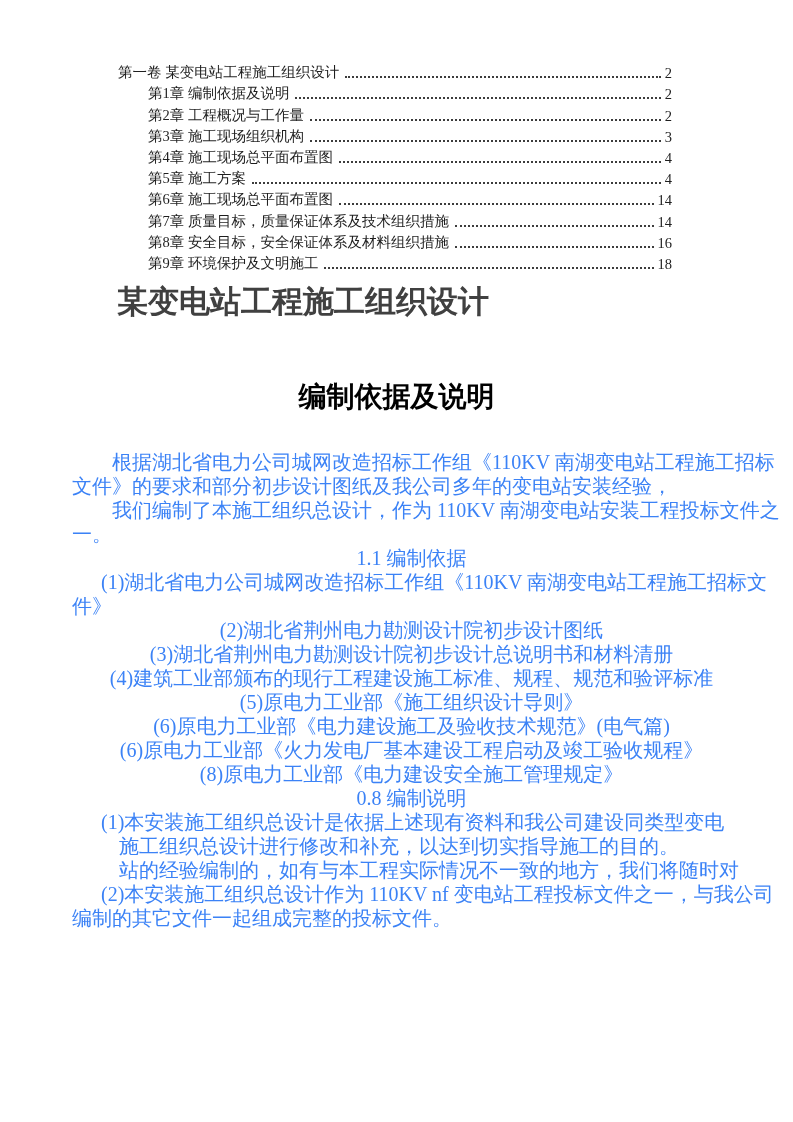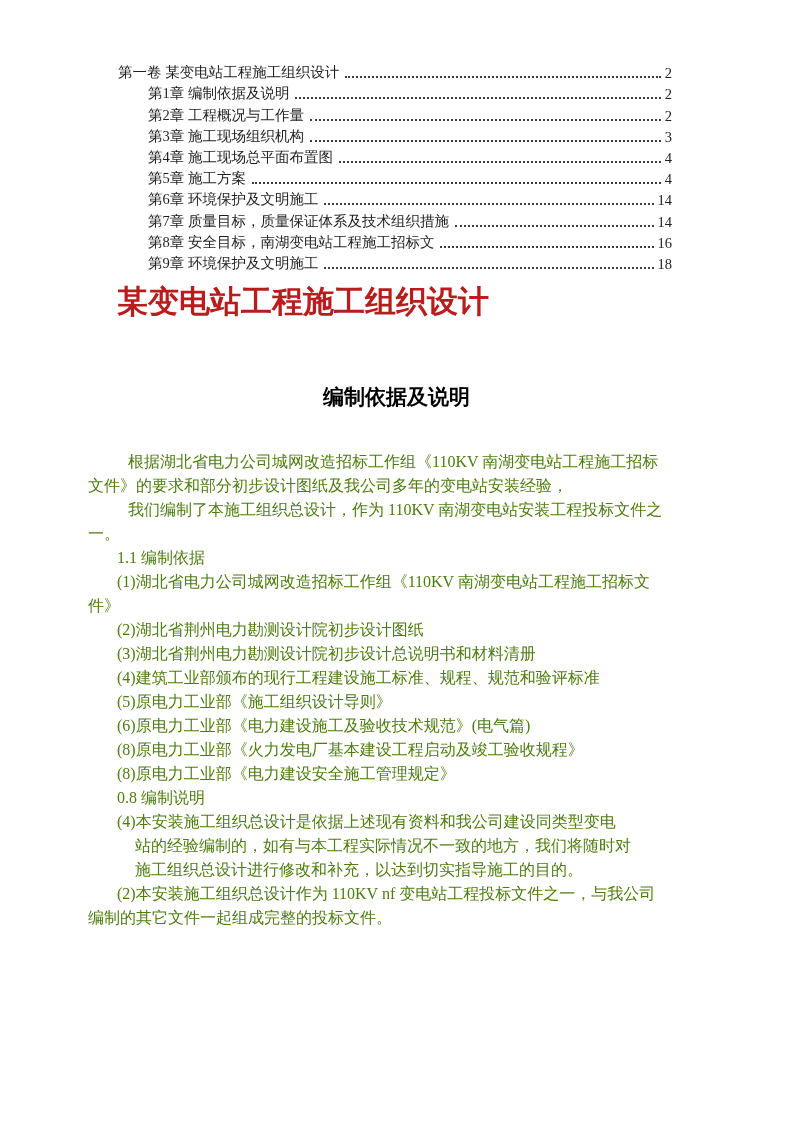--- a/index.html
+++ b/index.html
@@ -41,53 +41,53 @@
 
   
   .doc-title {
     position: absolute;
     left: 117px;
     top: 283px;
     font-size: 31px;
     font-weight: bold;
     letter-spacing: 0;
     line-height: 38px;
-    color: #b91c1c;
+    color: #404040;
     font-family: "Liberation Serif", "DejaVu Serif", serif;
     white-space: nowrap;
   }
 
   
   .section-heading {
     position: absolute;
     left: 0;
     top: 384px;
     width: 100%;
     text-align: center;
-    font-size: 21px;
+    font-size: 28px;
     font-weight: bold;
     line-height: 26px;
     color: #000000;
     font-family: "Liberation Sans", "DejaVu Sans", sans-serif;
     white-space: nowrap;
   }
 
   
   .body-text {
     position: absolute;
-    left: 88px;
+    left: 72px;
     top: 450px;
     width: 650px;
-    font-size: 16px;
+    font-size: 20px;
     line-height: 24px;
-    color: #4d7c0f;
+    color: #3b82f6;
   }
   .ln { white-space: nowrap; }
   .ind-first { padding-left: 40px; } 
-  .ind-item  { padding-left: 29px; } 
+  .ind-item  { padding-left: 29px; text-align: center; } 
   .ind-cont  { padding-left: 47px; } 
 </style>
 </head>
 <body>
 
 <div class="page">
 
   <nav class="toc">
     <div class="toc-row lvl1">
       <span class="toc-label">第一卷 某变电站工程施工组织设计</span>
@@ -113,31 +113,31 @@
       <span class="toc-label">第4章 施工现场总平面布置图</span>
       <span class="leader"></span>
       <span class="toc-page">4</span>
     </div>
     <div class="toc-row lvl2">
       <span class="toc-label">第5章 施工方案</span>
       <span class="leader"></span>
       <span class="toc-page">4</span>
     </div>
     <div class="toc-row lvl2">
-      <span class="toc-label">第6章 环境保护及文明施工</span>
+      <span class="toc-label">第6章 施工现场总平面布置图</span>
       <span class="leader"></span>
       <span class="toc-page">14</span>
     </div>
     <div class="toc-row lvl2">
       <span class="toc-label">第7章 质量目标，质量保证体系及技术组织措施</span>
       <span class="leader"></span>
       <span class="toc-page">14</span>
     </div>
     <div class="toc-row lvl2">
-      <span class="toc-label">第8章 安全目标，南湖变电站工程施工招标文</span>
+      <span class="toc-label">第8章 安全目标，安全保证体系及材料组织措施</span>
       <span class="leader"></span>
       <span class="toc-page">16</span>
     </div>
     <div class="toc-row lvl2">
       <span class="toc-label">第9章 环境保护及文明施工</span>
       <span class="leader"></span>
       <span class="toc-page">18</span>
     </div>
   </nav>
 
@@ -151,23 +151,23 @@
     <div class="ln ind-first">我们编制了本施工组织总设计，作为 110KV 南湖变电站安装工程投标文件之</div>
     <div class="ln">一。</div>
     <div class="ln ind-item">1.1 编制依据</div>
     <div class="ln ind-item">(1)湖北省电力公司城网改造招标工作组《110KV 南湖变电站工程施工招标文</div>
     <div class="ln">件》</div>
     <div class="ln ind-item">(2)湖北省荆州电力勘测设计院初步设计图纸</div>
     <div class="ln ind-item">(3)湖北省荆州电力勘测设计院初步设计总说明书和材料清册</div>
     <div class="ln ind-item">(4)建筑工业部颁布的现行工程建设施工标准、规程、规范和验评标准</div>
     <div class="ln ind-item">(5)原电力工业部《施工组织设计导则》</div>
     <div class="ln ind-item">(6)原电力工业部《电力建设施工及验收技术规范》(电气篇)</div>
-    <div class="ln ind-item">(8)原电力工业部《火力发电厂基本建设工程启动及竣工验收规程》</div>
+    <div class="ln ind-item">(6)原电力工业部《火力发电厂基本建设工程启动及竣工验收规程》</div>
     <div class="ln ind-item">(8)原电力工业部《电力建设安全施工管理规定》</div>
     <div class="ln ind-item">0.8 编制说明</div>
-    <div class="ln ind-item">(4)本安装施工组织总设计是依据上述现有资料和我公司建设同类型变电</div>
+    <div class="ln ind-item">(1)本安装施工组织总设计是依据上述现有资料和我公司建设同类型变电</div>
+    <div class="ln ind-cont">施工组织总设计进行修改和补充，以达到切实指导施工的目的。</div>
     <div class="ln ind-cont">站的经验编制的，如有与本工程实际情况不一致的地方，我们将随时对</div>
-    <div class="ln ind-cont">施工组织总设计进行修改和补充，以达到切实指导施工的目的。</div>
     <div class="ln ind-item">(2)本安装施工组织总设计作为 110KV nf 变电站工程投标文件之一，与我公司</div>
     <div class="ln">编制的其它文件一起组成完整的投标文件。</div>
   </div>
 
 </div>
 
 </body></html>

